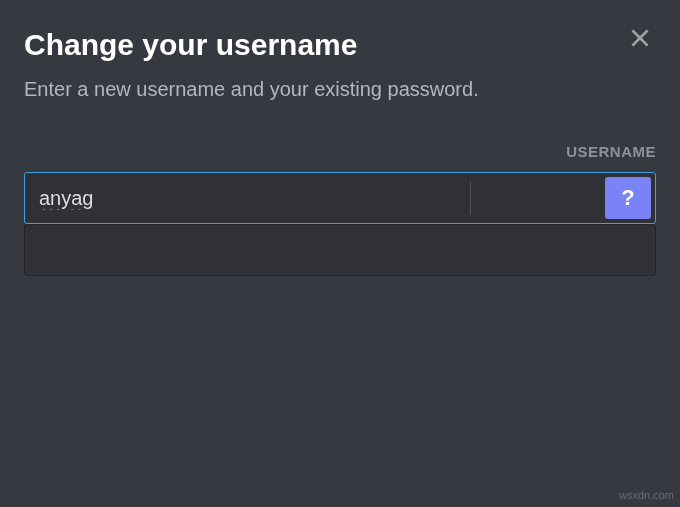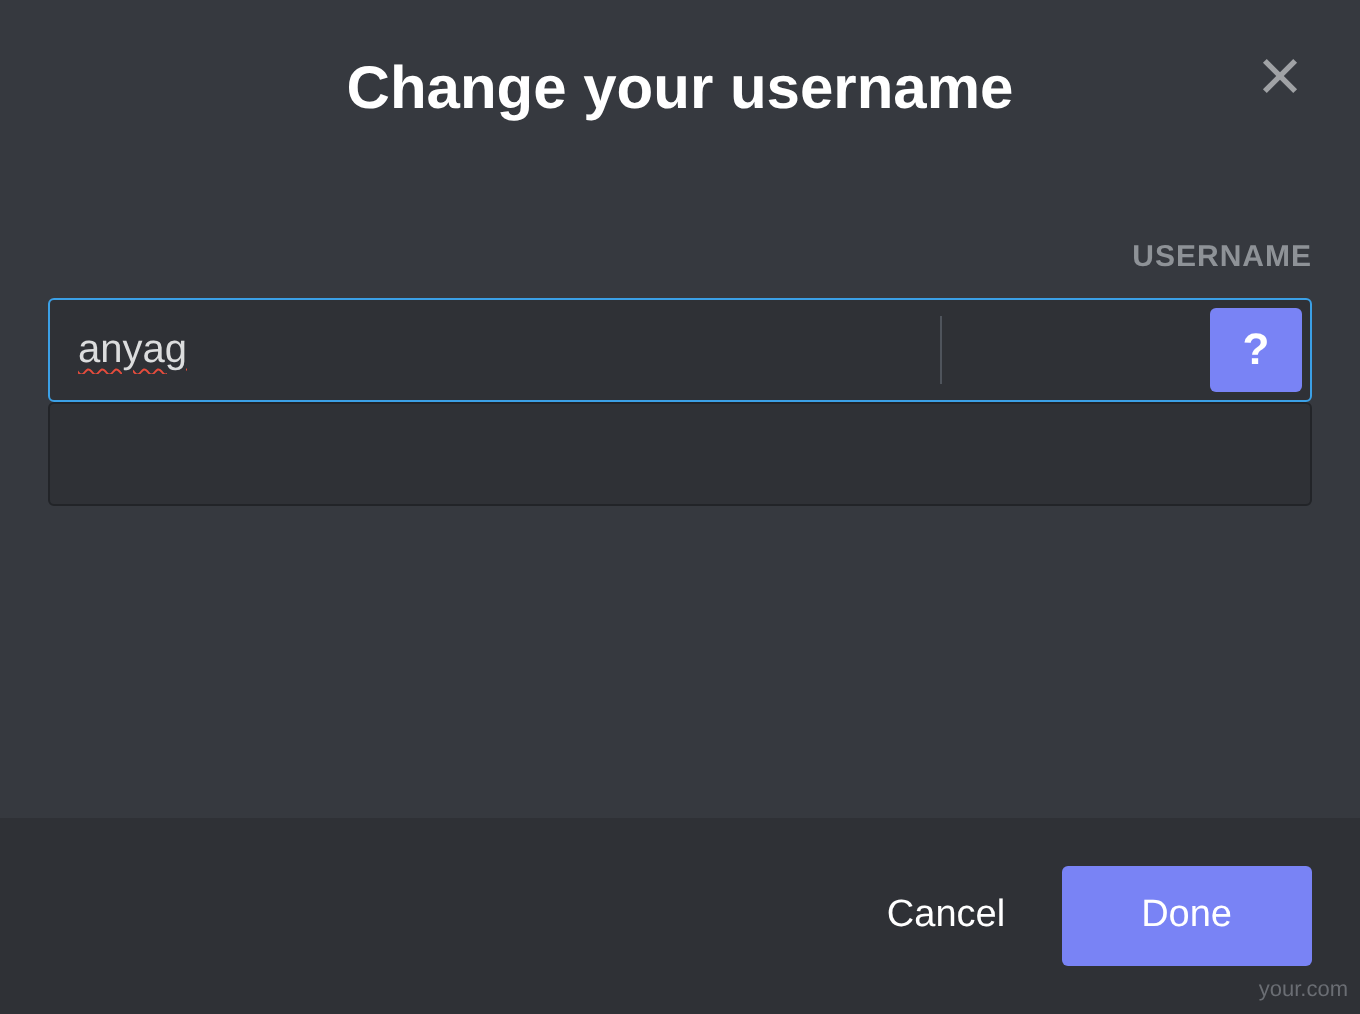--- a/index.html
+++ b/index.html
@@ -32,21 +32,20 @@
       display: flex;
       align-items: center;
       justify-content: center;
       color: #a0a2a5;
     }
     .close-btn svg {
       width: 26px;
       height: 26px;
     }
     .header {
-      text-align: center;
       padding: 28px 24px 18px 24px;
     }
     .title {
       color: #ffffff;
       font-size: 30px;
       font-weight: 700;
       margin-bottom: 16px;
     }
     .subtitle {
       color: #b4b7bb;
@@ -171,36 +170,33 @@
 
   <div class="close-btn">
     <svg viewBox="0 0 24 24" fill="none" stroke="currentColor" stroke-width="2.5">
       <line x1="5" y1="5" x2="19" y2="19"></line>
       <line x1="19" y1="5" x2="5" y2="19"></line>
     </svg>
   </div>
 
   <div class="header">
     <h1 class="title">Change your username</h1>
+    <p class="subtitle">Enter a new username and your existing password.</p>
   </div>
 
   <div class="form-body">
     <div class="field-label">USERNAME</div>
     <div class="username-row">
       <input class="username-input spellcheck" type="text" value="anyag" style="">
       <div class="divider"></div>
       <input class="discriminator" type="text" value="" style="">
       <div class="help-btn">
         <span>?</span>
       </div>
     </div>
 
     <input class="password-input" type="password" value="" style="">
   </div>
 
-  <div class="footer">
-    <button class="cancel-btn">Cancel</button>
-    <button class="done-btn">Done</button>
-  </div>
 
 </div>
 
-<div class="watermark">your.com</div>
+<div class="watermark">wsxdn.com</div>
 
 </body></html>

